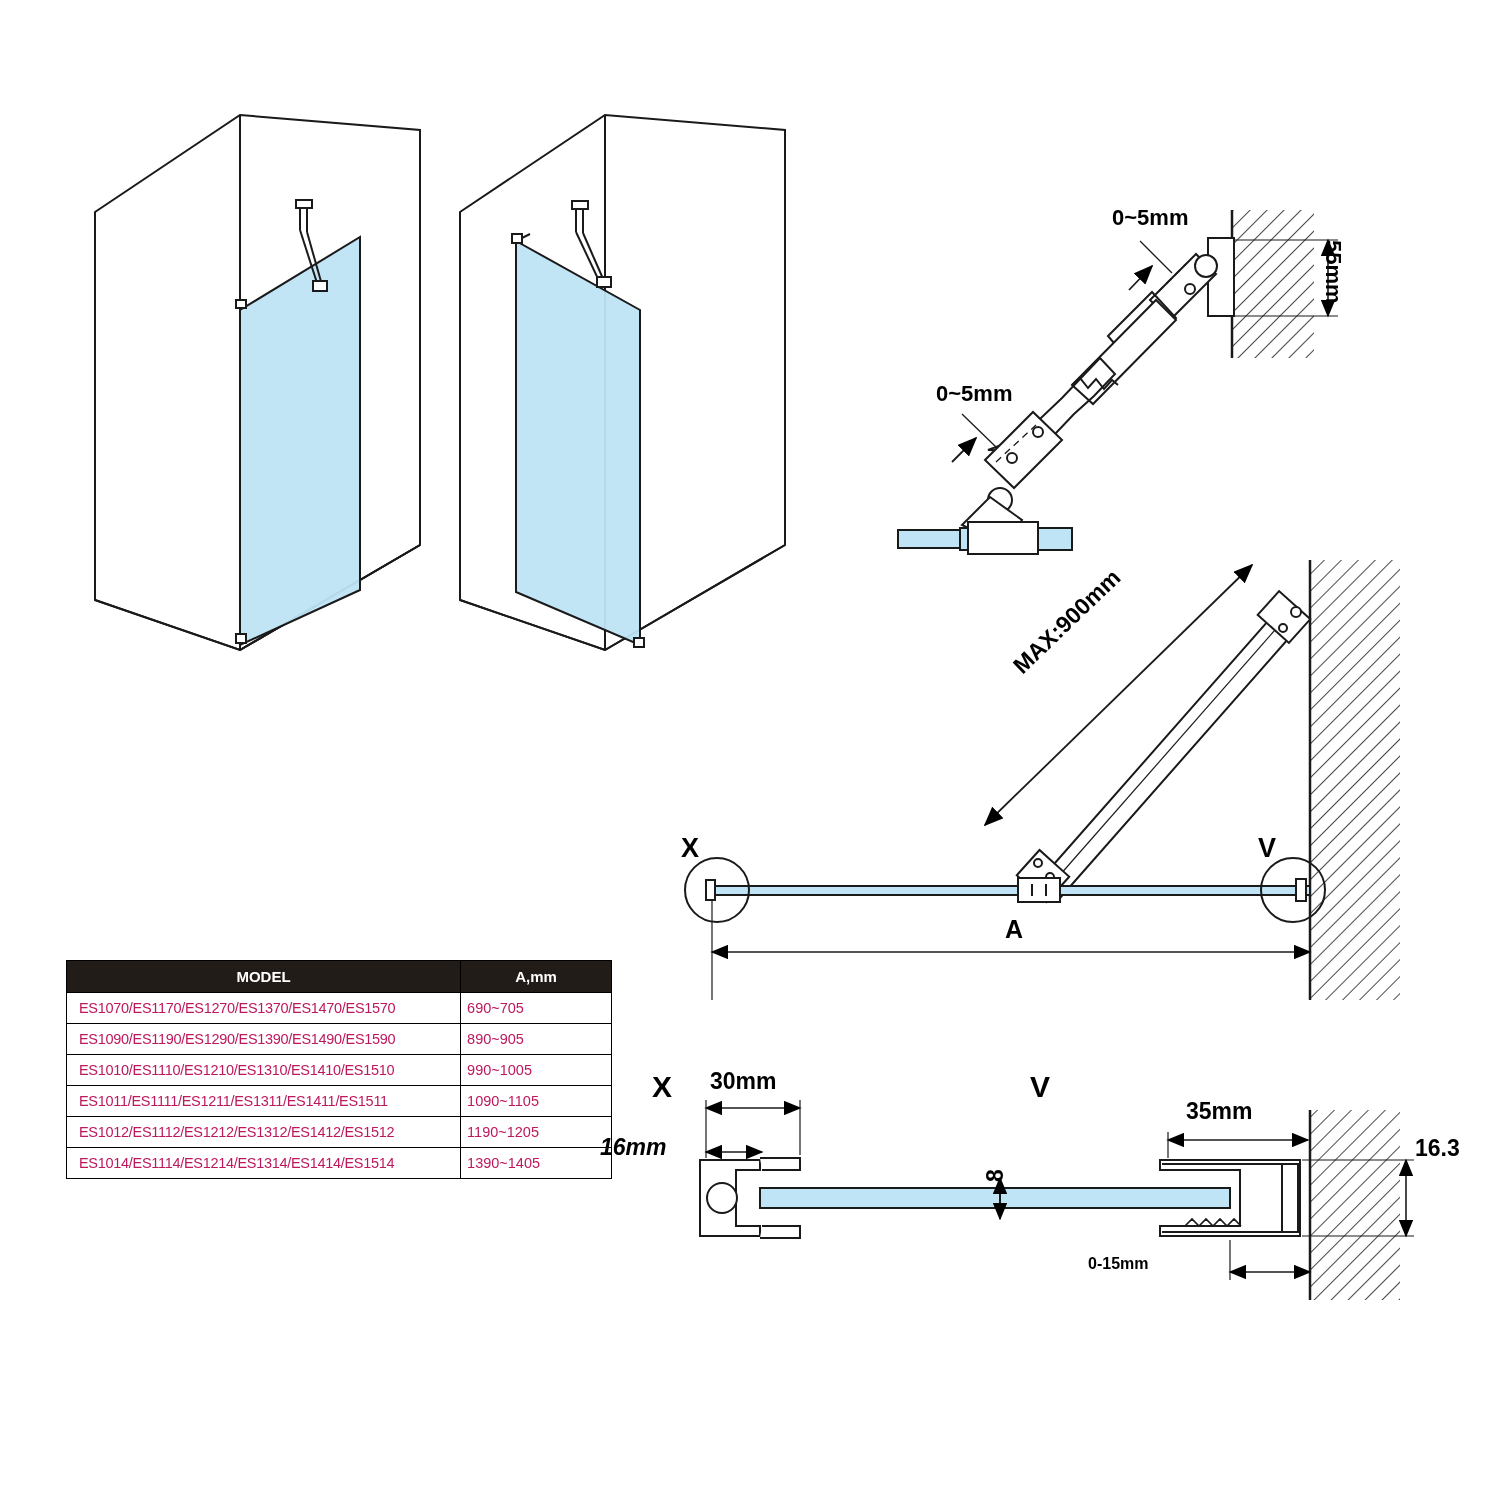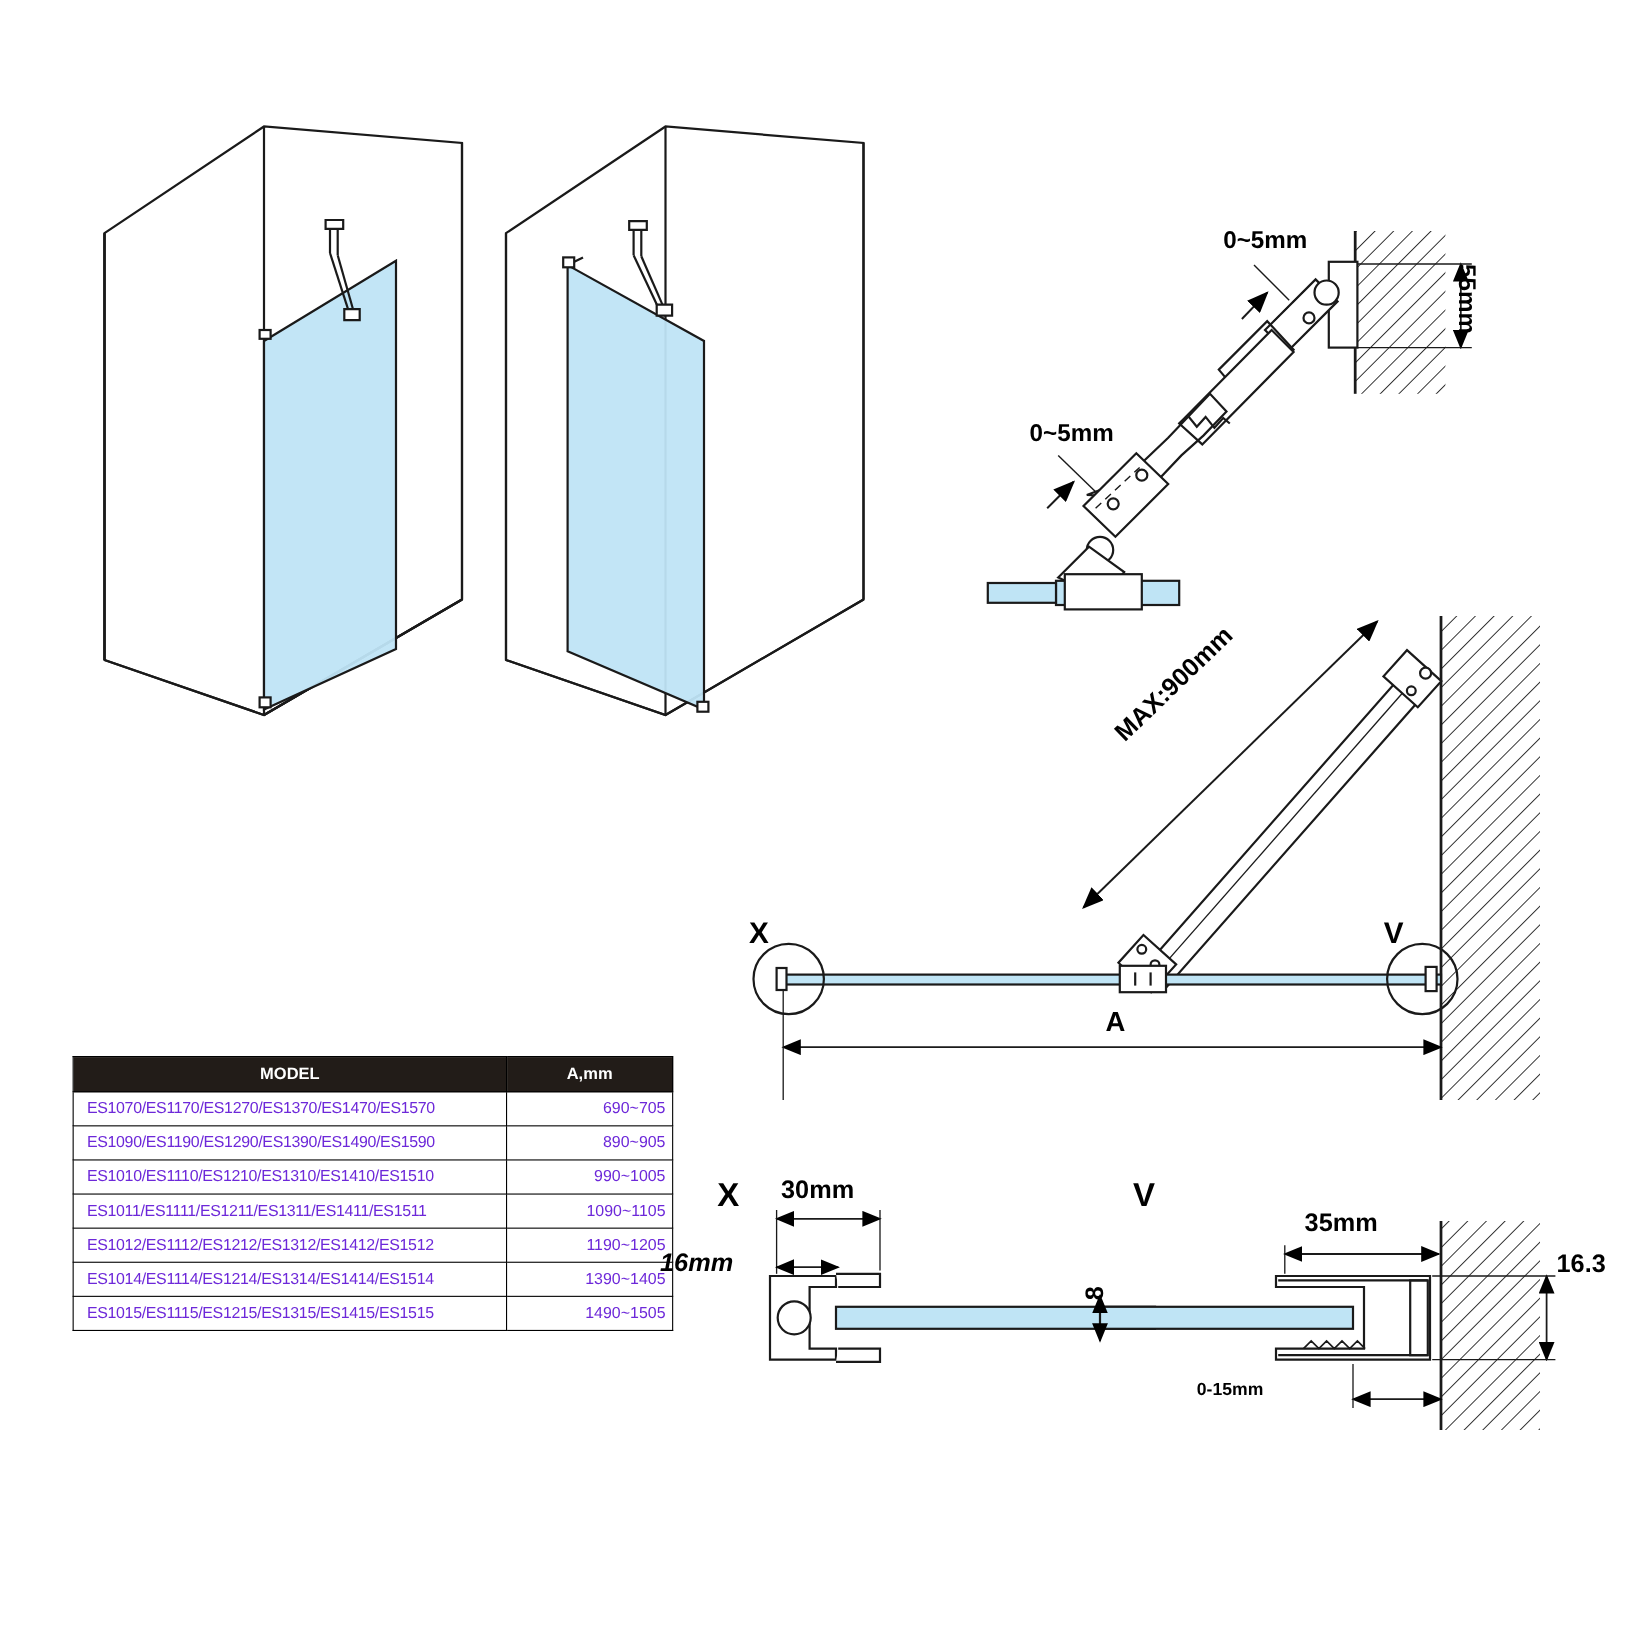--- a/index.html
+++ b/index.html
@@ -4,23 +4,23 @@
 <style>
   html,body{margin:0;padding:0;background:#ffffff;}
   body{width:1500px;height:1500px;position:relative;font-family:"Liberation Sans",sans-serif;color:#000;overflow:hidden;}
   .stage{position:absolute;left:0;top:0;width:1500px;height:1500px;}
   svg{position:absolute;left:0;top:0;width:1500px;height:1500px;}
   .lbl{position:absolute;font-weight:bold;white-space:nowrap;}
 
   
   #spec-table{position:absolute;left:66px;top:960px;width:546px;border-collapse:collapse;}
   #spec-table th{background:#221c18;color:#fff;font-size:15px;font-weight:bold;border:1.5px solid #000;padding:7px 4px;text-align:center;}
-  #spec-table td{border:1.5px solid #000;font-size:14.5px;padding:7px 6px;color:#6d28d9;}
+  #spec-table td{border:1.5px solid #000;font-size:14.5px;padding:7px 6px;color:#be185d;}
   #spec-table td.model{text-align:left;padding-left:12px;letter-spacing:-0.3px;}
-  #spec-table td.dim{text-align:right;width:150px;}
+  #spec-table td.dim{text-align:left;width:150px;}
   #spec-table th.model-h{width:396px;}
   #spec-table th.dim-h{width:150px;}
 </style>
 </head>
 <body>
 
 <div class="stage">
 
 <svg viewBox="0 0 1500 1500" xmlns="http://www.w3.org/2000/svg">
   <defs>
@@ -276,20 +276,16 @@
           <td class="dim">1090~1105</td>
         </tr>
     <tr>
           <td class="model">ES1012/ES1112/ES1212/ES1312/ES1412/ES1512</td>
           <td class="dim">1190~1205</td>
         </tr>
     <tr>
           <td class="model">ES1014/ES1114/ES1214/ES1314/ES1414/ES1514</td>
           <td class="dim">1390~1405</td>
         </tr>
-    <tr>
-          <td class="model">ES1015/ES1115/ES1215/ES1315/ES1415/ES1515</td>
-          <td class="dim">1490~1505</td>
-        </tr>
   </tbody>
 </table>
 
 </div>
 
 </body></html>

